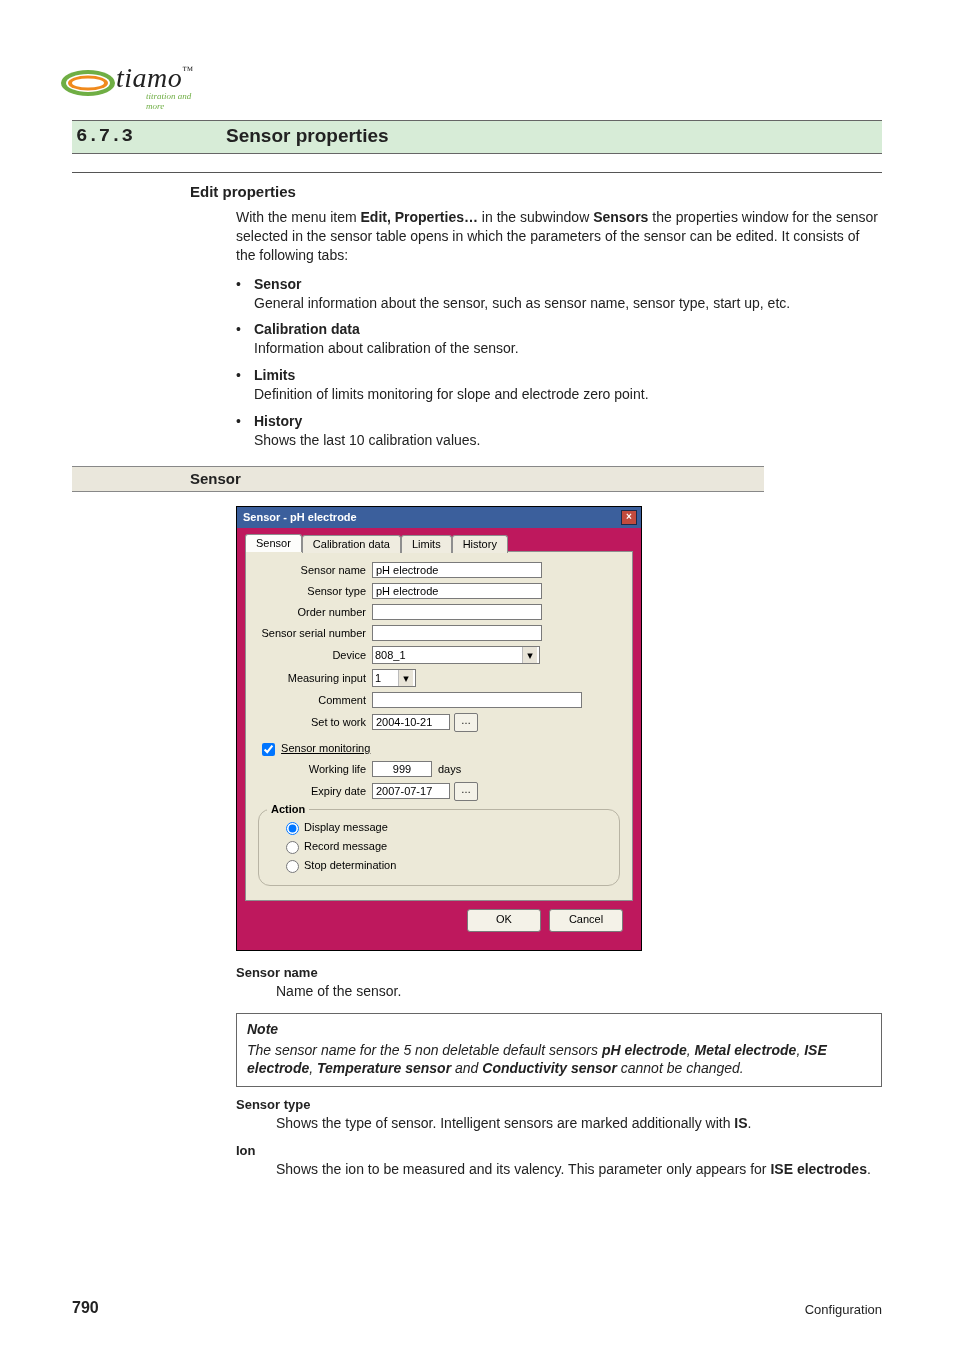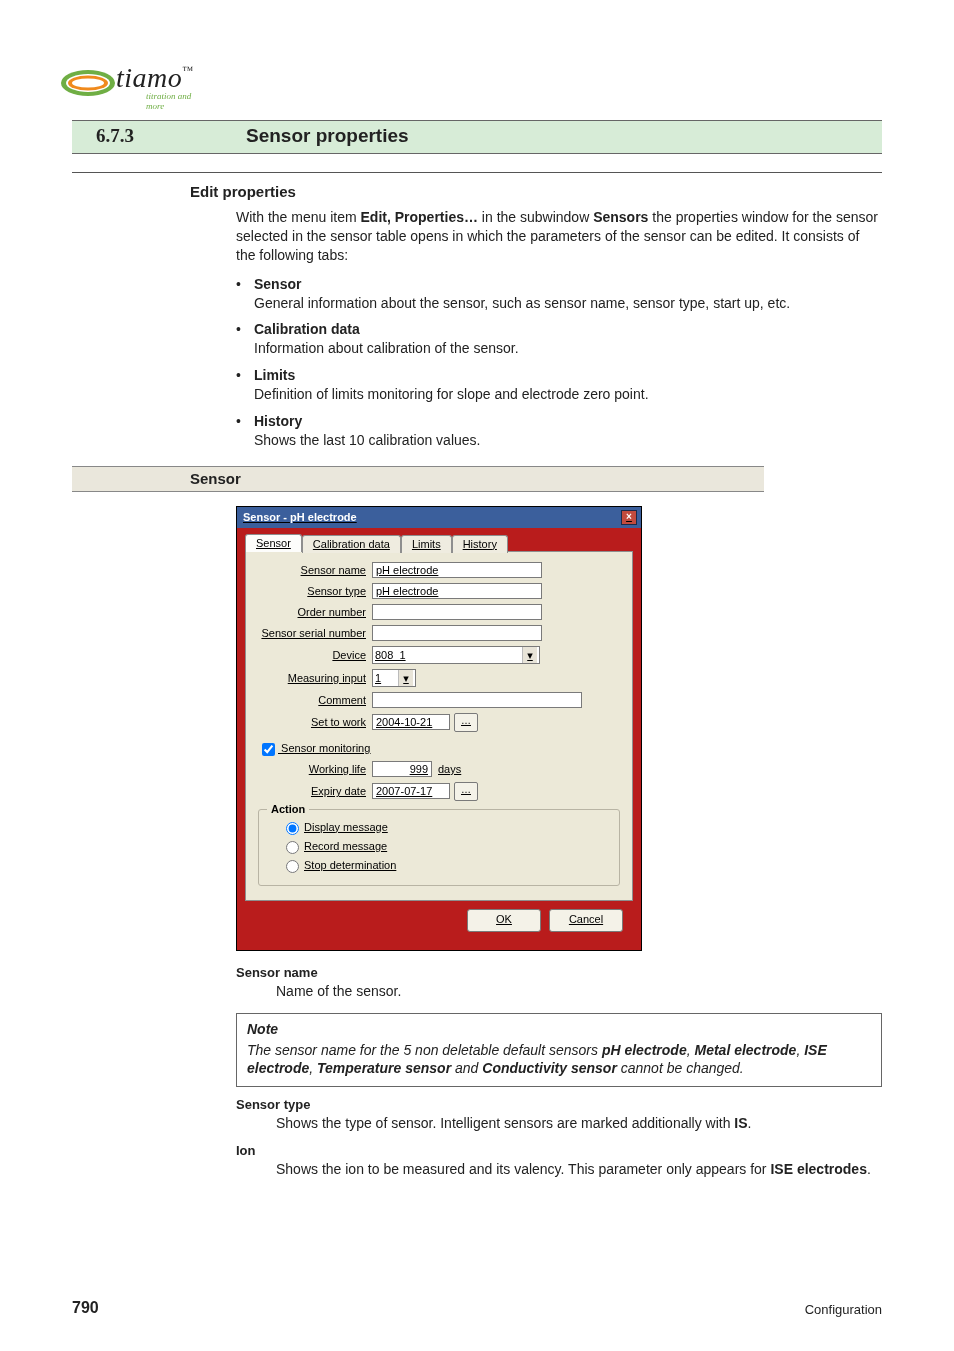--- a/index.html
+++ b/index.html
@@ -25,26 +25,25 @@
   .section-bar {
     margin-top: 60px;
     border-top: 1px solid #666;
     border-bottom: 1px solid #666;
     background: #d7ecd7;
     padding: 4px 0 6px 0;
     display: flex;
   }
   .section-num {
     width: 150px;
-    padding-left: 16px;
+    padding-left: 4px;
     font-weight: bold;
     font-size: 19px;
     color: #222;
-    font-family: Liberation Serif, serif;
-    margin-left: 8px;
+    font-family: Liberation Mono, monospace;
   }
   .section-title {
     font-weight: bold;
     font-size: 19px;
   }
   .rule-line {
     border-top: 1px solid #555;
     margin-top: 18px;
     margin-bottom: 10px;
     width: 100%;
@@ -142,25 +141,24 @@
     align-items: flex-end;
     font-size: 13px;
   }
   .footer .pnum { font-weight: bold; font-size: 16px; }
   .footer .chap { }
 
   
   .dlg {
     width: 404px;
     border: 1px solid #000;
-    background: #b91c1c;
+    background: #be185d;
     font-family: Tahoma, Arial, sans-serif;
     font-size: 11px;
     color: #000;
-    text-decoration: underline;
   }
   .titlebar {
     background: linear-gradient(#3a6ea5, #3a6ea5);
     background: #3b5f9c;
     color: #fff;
     font-size: 11px;
     font-weight: bold;
     padding: 3px 4px 3px 6px;
     display: flex;
     justify-content: space-between;
@@ -261,21 +259,21 @@
     border-radius: 2px;
   }
   .grp-title {
     font-size: 11px;
     margin: 8px 0 4px 2px;
     text-decoration: underline;
   }
   .chk { margin-right: 3px; vertical-align: middle; }
   .fieldset {
     border: 1px solid #b8b4a4;
-    border-radius: 3px;
+    border-radius: 12px;
     margin: 8px 2px 0 2px;
     padding: 6px 10px 10px 10px;
     position: relative;
   }
   .fieldset .legend {
     position: absolute;
     top: -7px; left: 8px;
     background: #ece9d8;
     padding: 0 4px;
     font-size: 11px;
@@ -410,21 +408,21 @@
             <span class="dotbtn">…</span>
           </div>
 
           <div style="margin:8px 0 2px 2px;">
             <input type="checkbox" class="chk" checked="" style="">
             <span class="grp-title" style="display:inline; margin:0;">Sensor monitoring</span>
           </div>
 
           <div class="form-row">
             <div class="lbl">Working life</div>
-            <input class="txt" style="width: 60px; text-align: right;" value="999">
+            <input class="txt" style="width: 60px; text-align: center;" value="999">
             <span style="margin-left:6px;">days</span>
           </div>
           <div class="form-row">
             <div class="lbl">Expiry date</div>
             <input class="txt" style="width: 78px;" value="2007-07-17">
             <span class="dotbtn">…</span>
           </div>
 
           <div class="fieldset">
             <div class="legend">Action</div>

